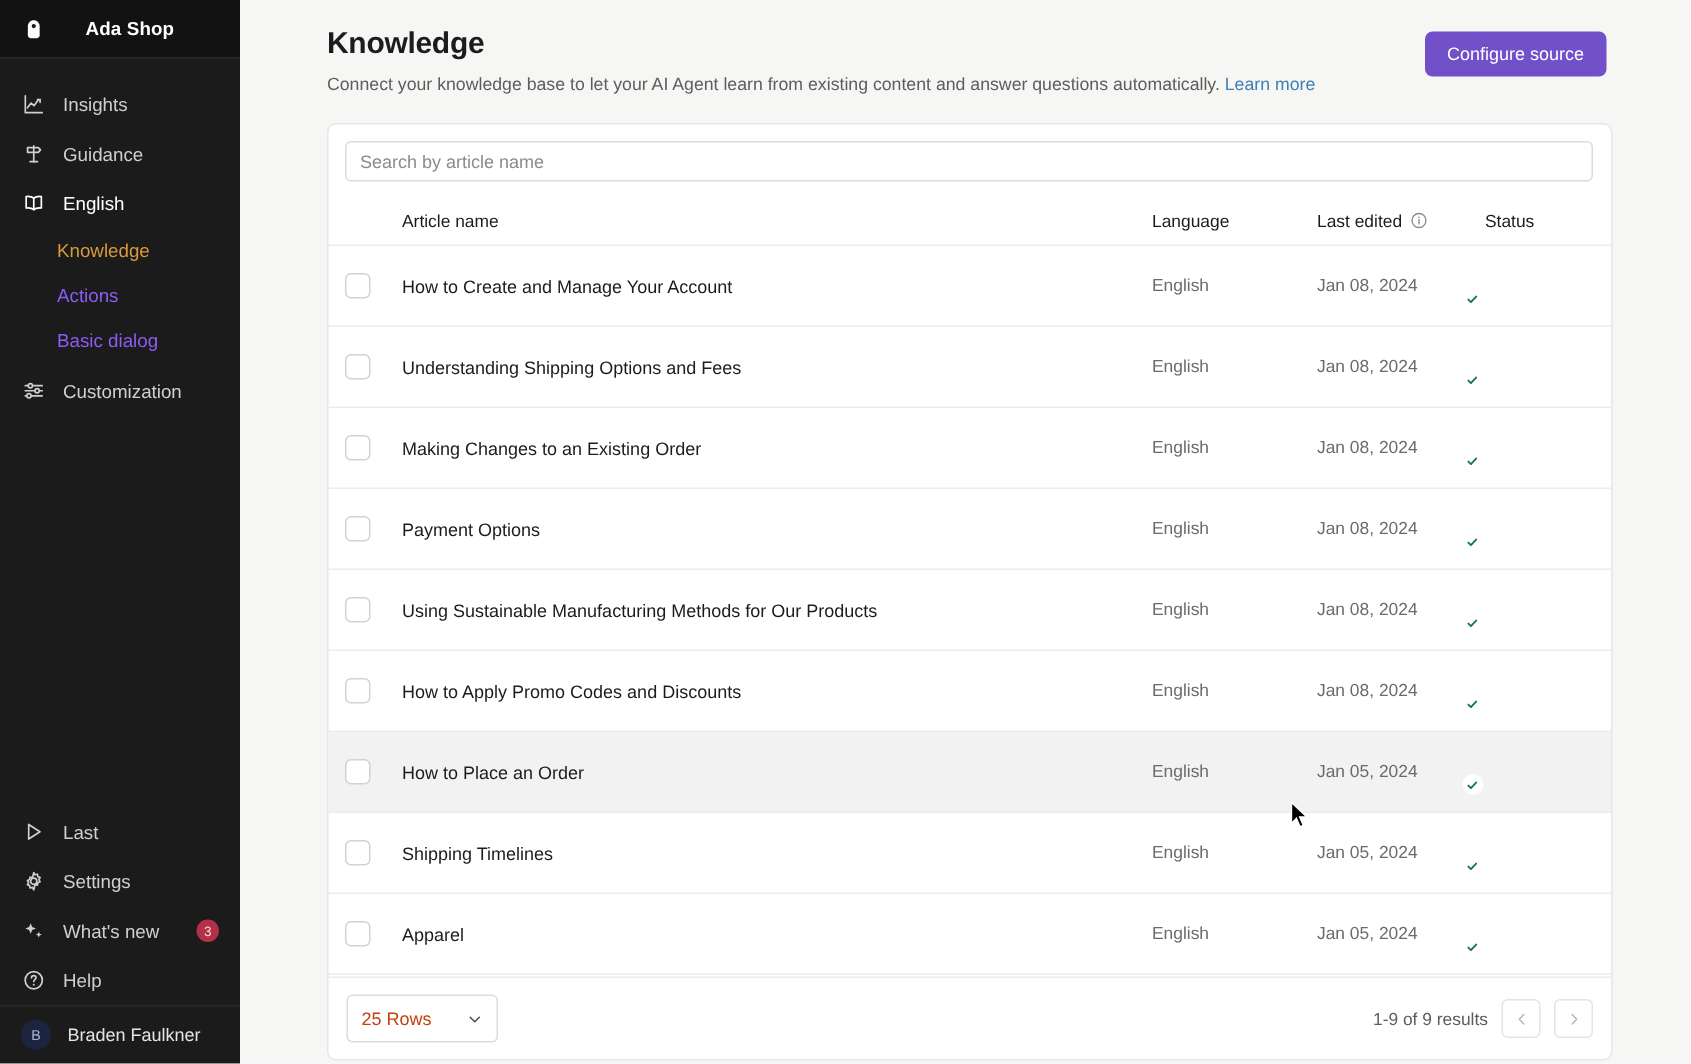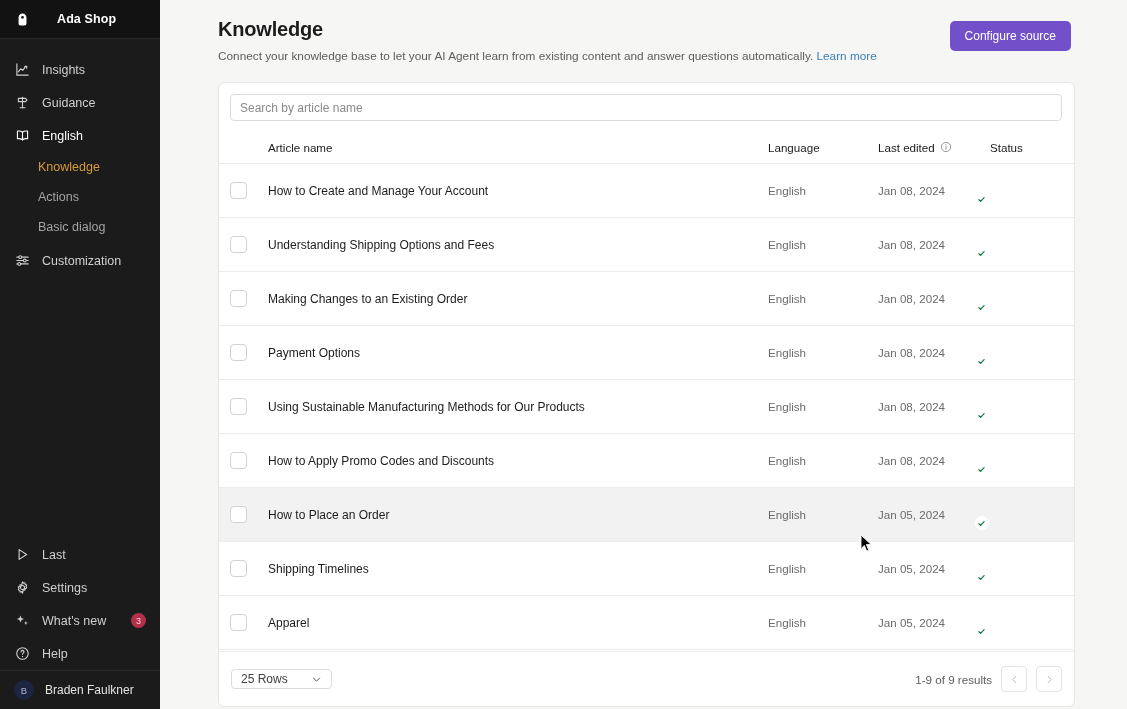--- a/index.html
+++ b/index.html
@@ -31,21 +31,21 @@
   .nav-item {
     height: 33px;
     display: flex; align-items: center;
     padding-left: 14px; gap: 12px;
     cursor: pointer;
     position: relative;
   }
   .nav-item .lbl { color: #cfcfcf; font-size: 12.5px; }
   .nav-item.active .lbl { color: #ffffff; }
   .nav-sub { height: 30px; display:flex; align-items:center; padding-left: 38px; cursor:pointer; }
-  .nav-sub .lbl { color: #a3a3a3; font-size: 12.5px; }
+  .nav-sub .lbl { color: #8b5cf6; font-size: 12.5px; }
   .nav-sub.current .lbl { color: #d79a3b; }
   .icon { width: 16px; height: 16px; display: inline-flex; align-items: center; justify-content: center; flex: 0 0 16px; }
   .icon svg { display:block; }
 
   .nav-bottom { margin-top: auto; padding-bottom: 0; }
   .nav-bottom .nav-item { height: 33px; }
   .badge {
     position: absolute; right: 14px;
     width: 15px; height: 15px; border-radius: 50%;
     background: #b33049; color: #ffd9e0;
@@ -157,25 +157,25 @@
   }
 
   .tfoot {
     margin-top: auto;
     display: flex; align-items: center;
     height: 55px;
     padding: 0 12px 0 12px;
     border-top: 1px solid #ececec;
   }
   .rows-select {
-    height: 20px; min-width: 88px;
+    height: 32px; min-width: 88px;
     border: 1px solid #dcdcdc; border-radius: 4px;
     background: #fff; cursor: pointer;
     display:flex; align-items:center; gap: 23px;
-    padding: 0 9px; font-size: 12px; color: #404040;
+    padding: 0 9px; font-size: 12px; color: #c2410c;
     font-family: "Liberation Sans", sans-serif;
   }
   .foot-right { margin-left: auto; display:flex; align-items:center; gap: 9px; }
   .results { font-size: 11.6px; color: #5d5d5d; }
   .pager {
     width: 26px; height: 26px;
     border: 1px solid #e4e4e4; border-radius: 4px;
     background: #fff; cursor: pointer;
     display:flex; align-items:center; justify-content:center;
   }

